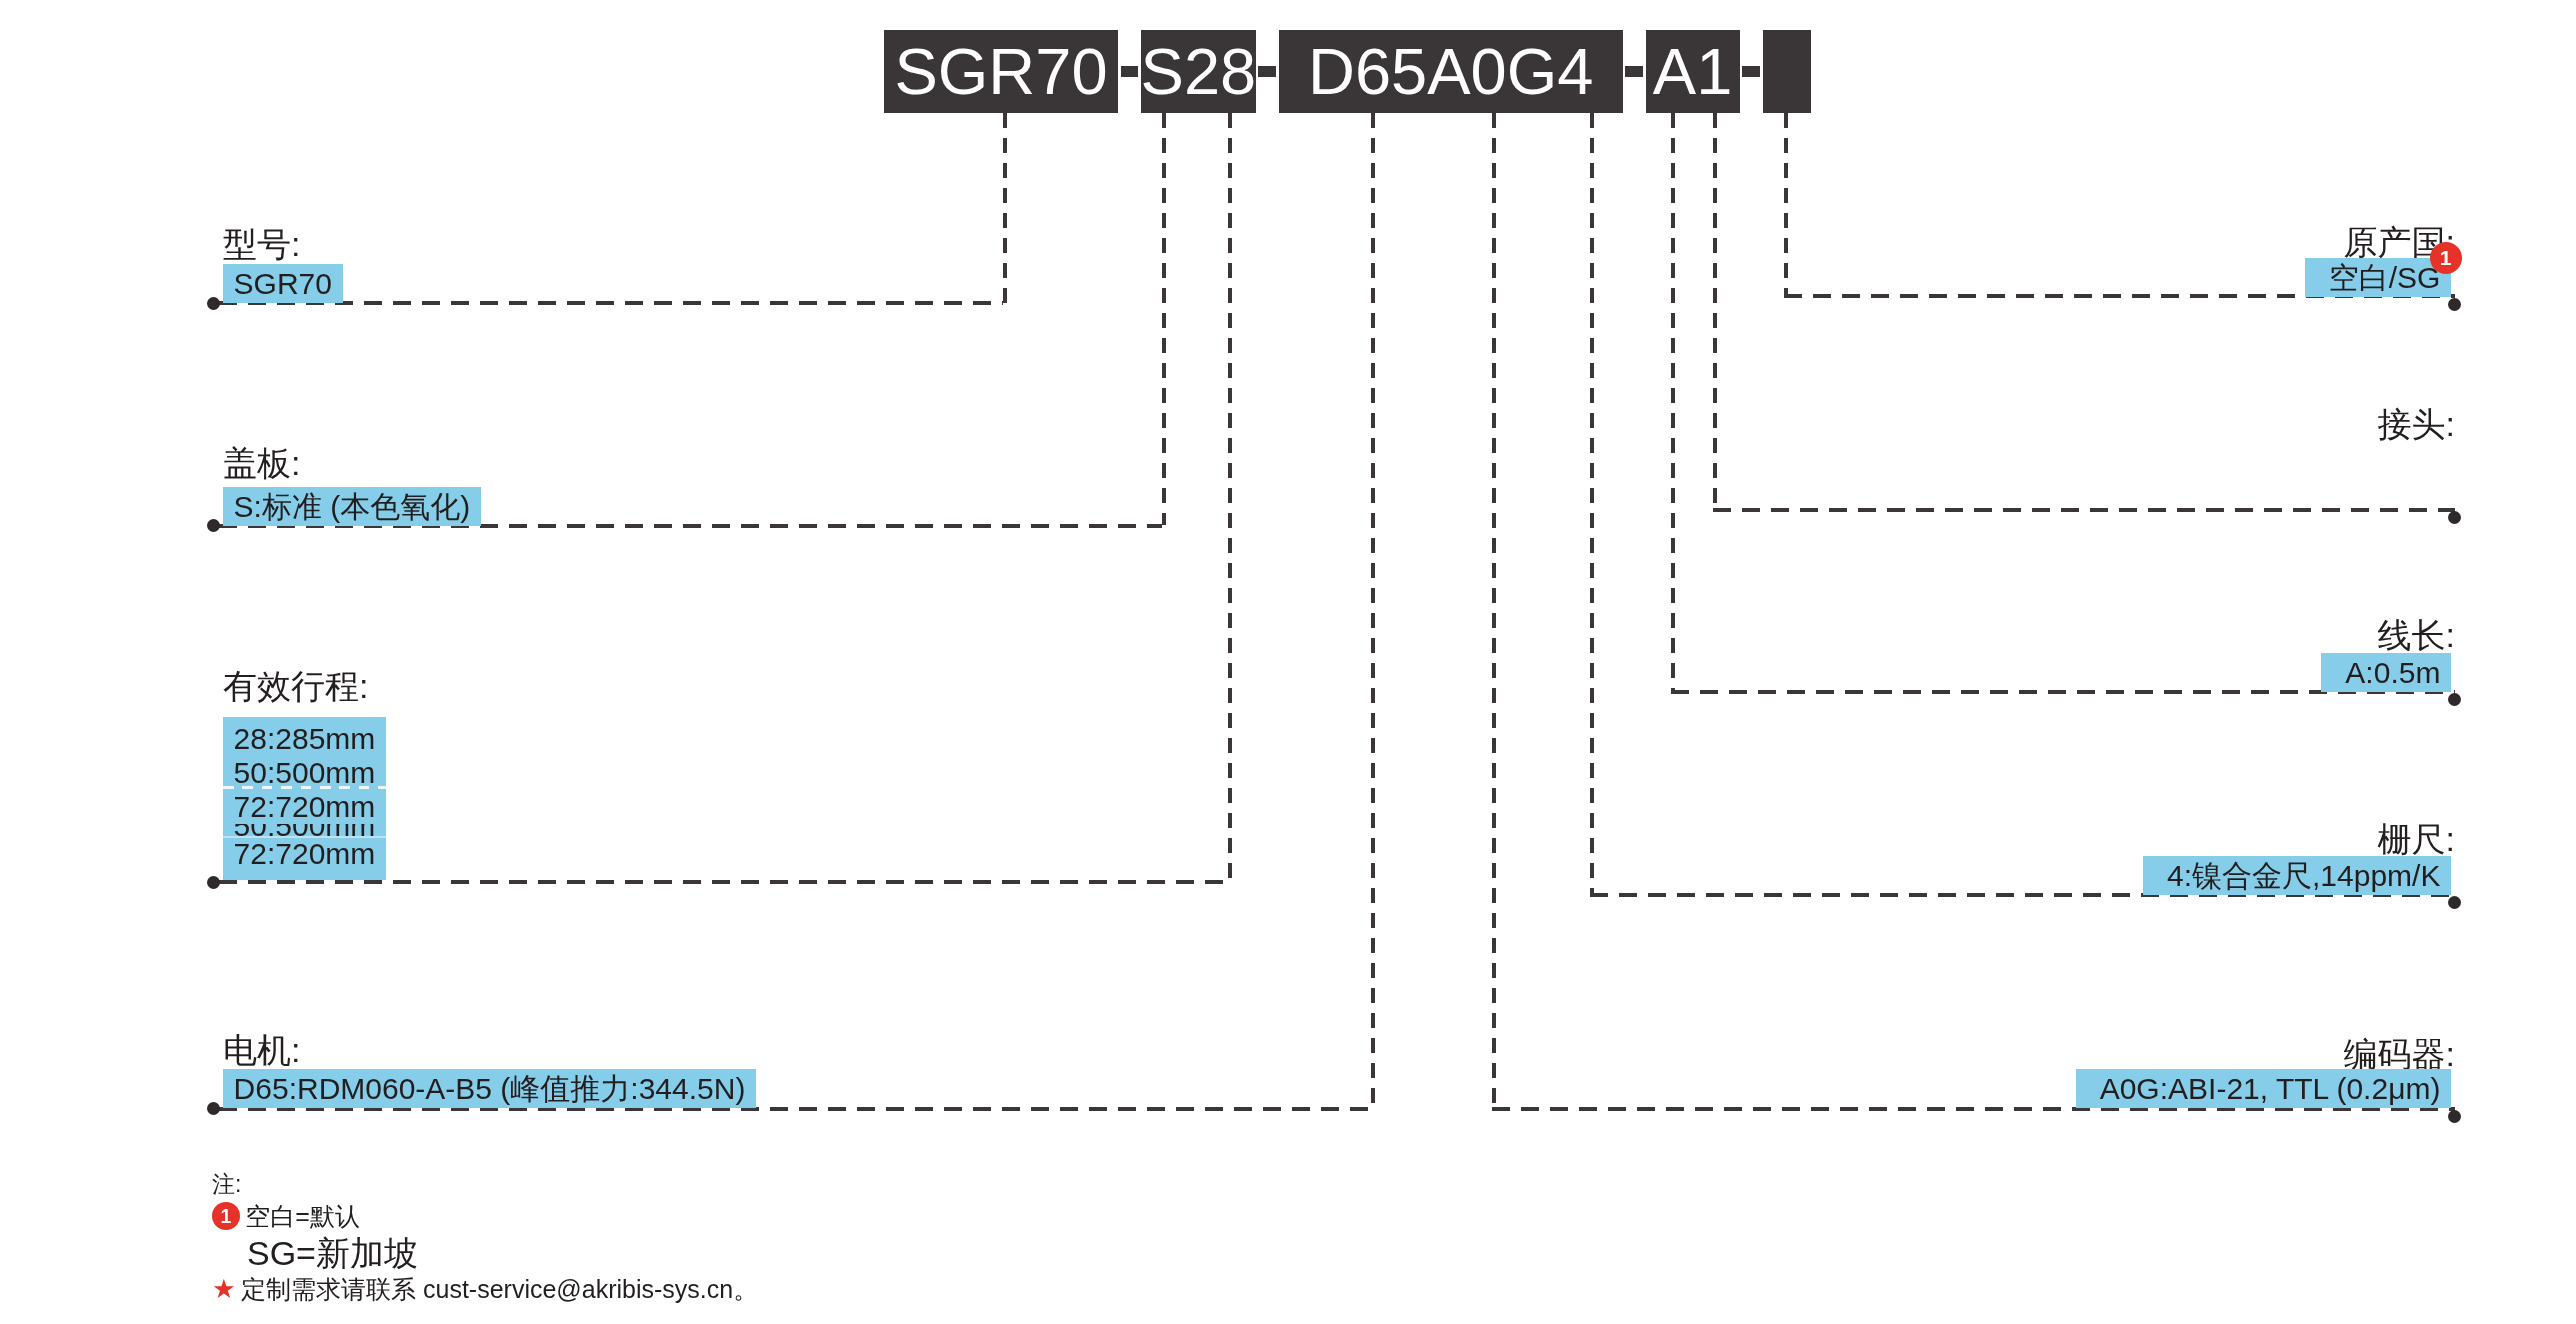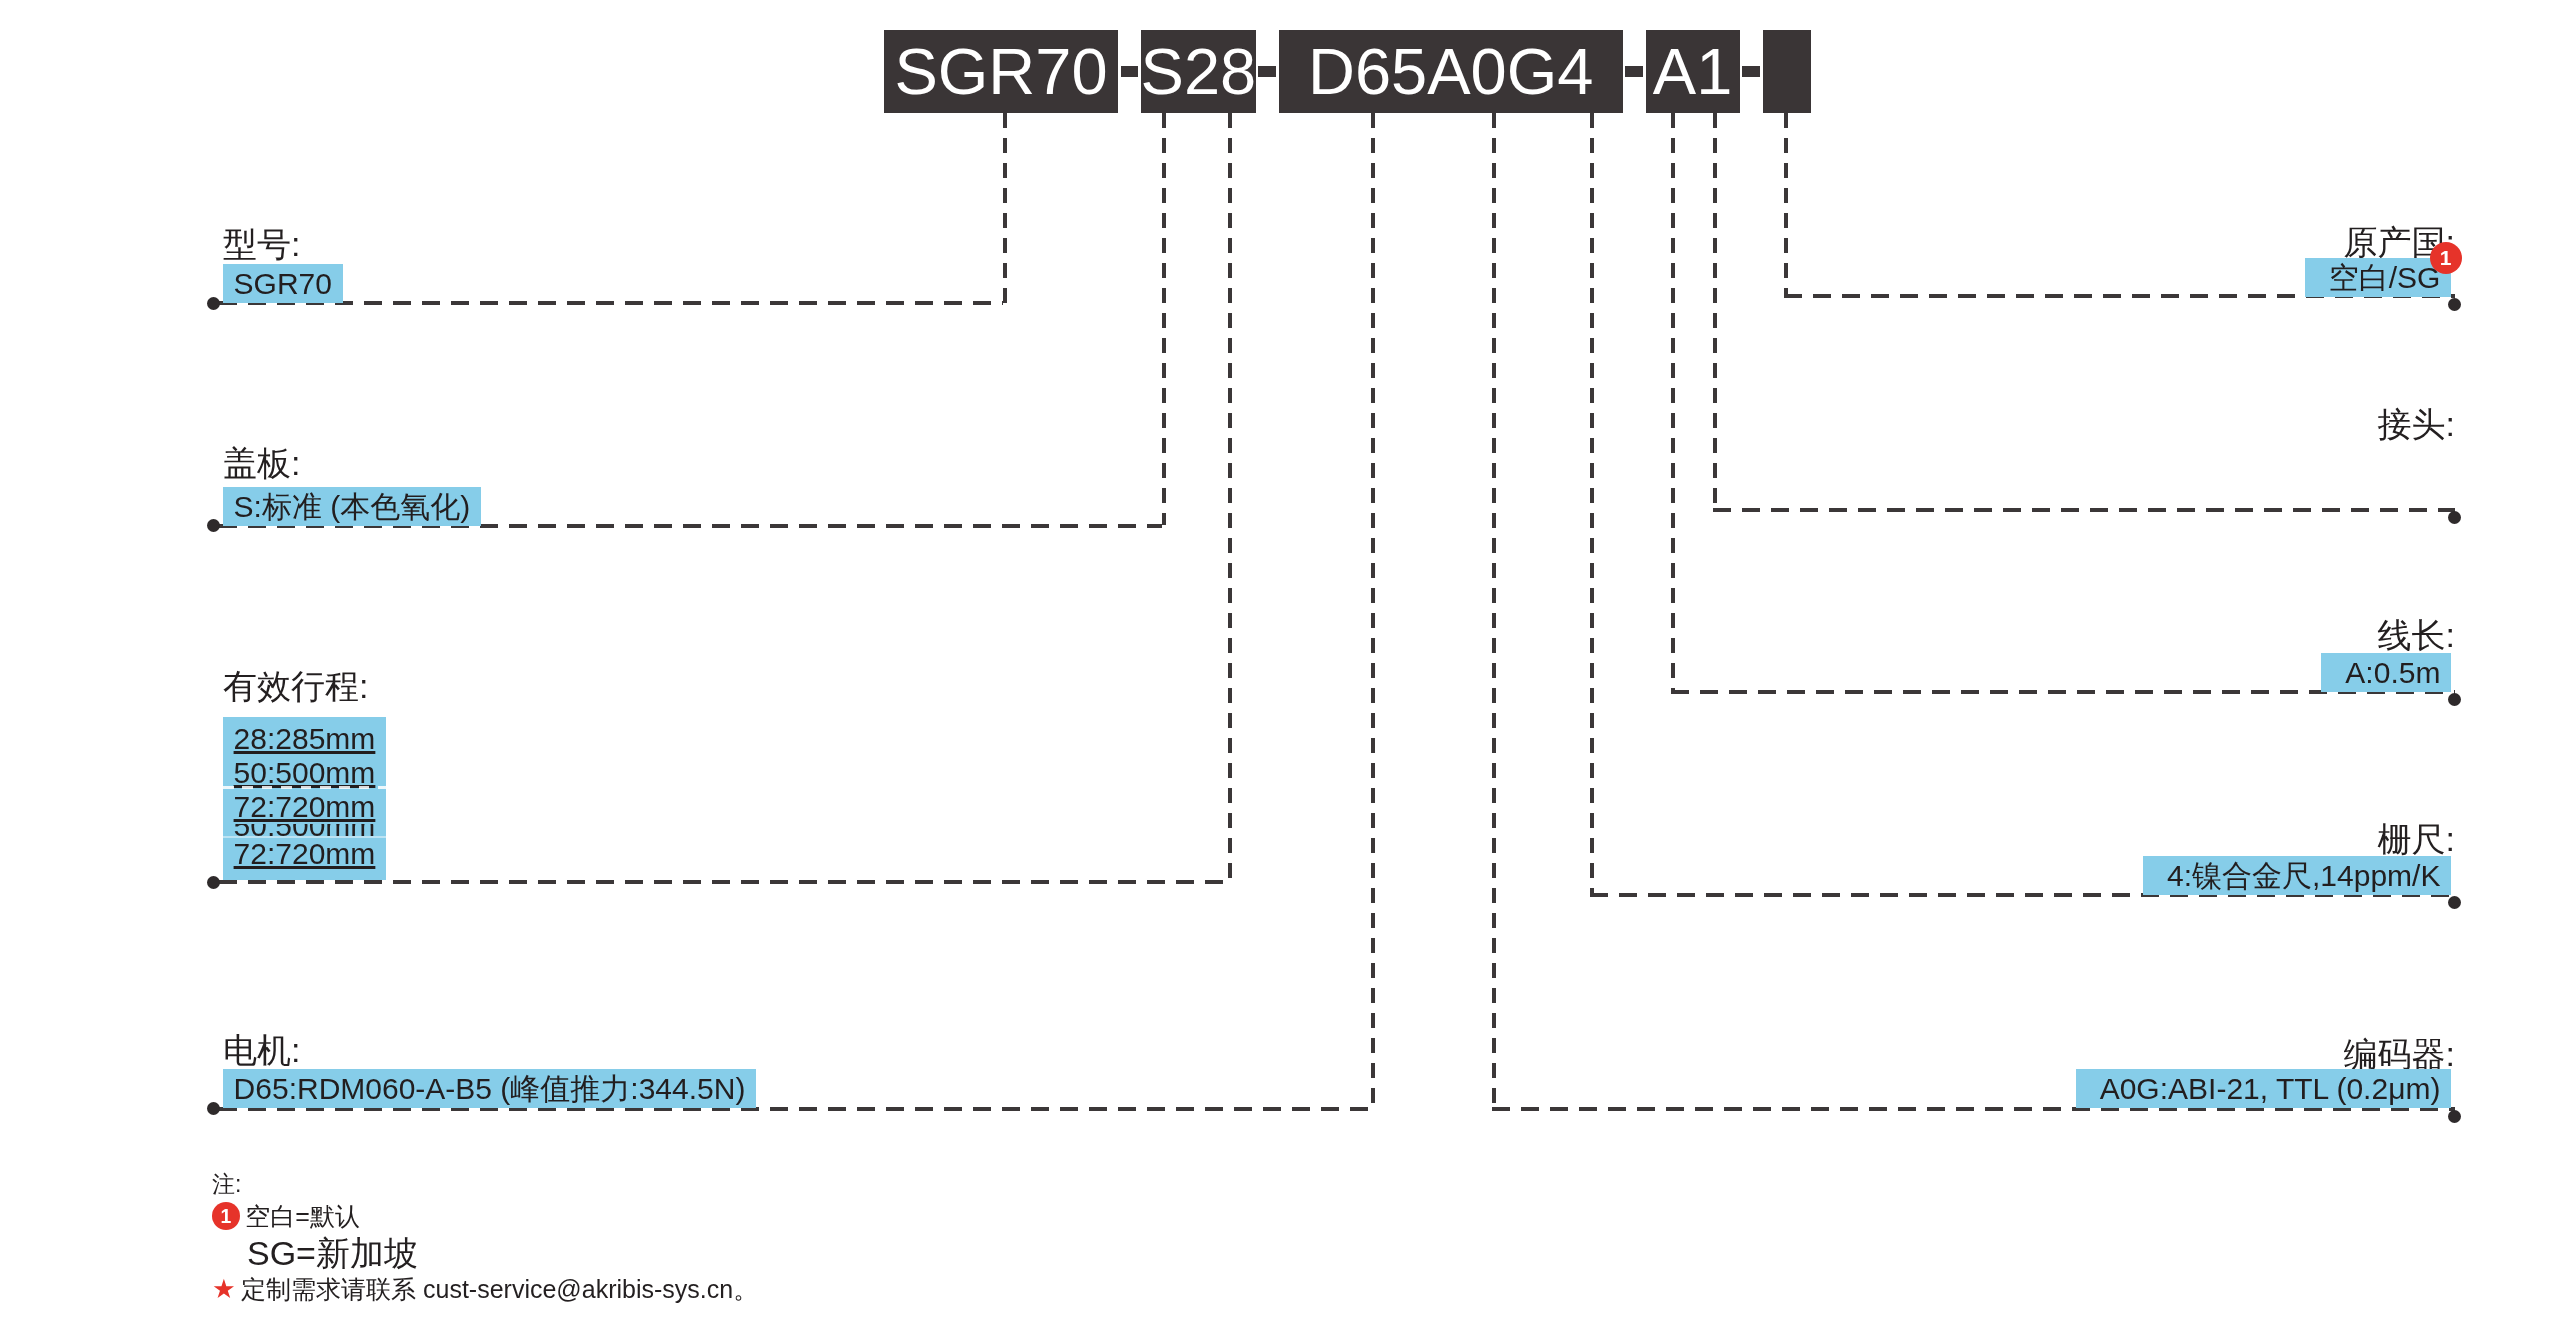--- a/index.html
+++ b/index.html
@@ -26,21 +26,21 @@
   .rlabel{text-align:right;right:121px;margin-top:8px;}
   .val{
     position:absolute;background:#86cde9;font-size:30px;line-height:34px;padding:2.6px 10.6px;
     white-space:nowrap;color:#221e1f;
   }
   .rval{right:125px;text-align:right;padding-left:24px;}
   .val-block{
     position:absolute;background:#86cde9;font-size:30px;line-height:34px;padding:5.3px 10.6px 8.8px 10.6px;
     color:#221e1f;white-space:nowrap;
   }
-  .vrow{height:34px;text-decoration:underline;}
+  .vrow{height:34px;}
   .vrow.clip{height:13.2px;overflow:hidden;}
   .vrow.clip span{display:block;margin-top:-15px;}
   .vrow.last{position:relative;}
   .vrow.last::before{content:"";position:absolute;left:-10.6px;right:-10.6px;top:-1.8px;height:2.6px;
     background:rgba(255,255,255,0.45);}
   .glitch{position:absolute;height:2.6px;
     background:repeating-linear-gradient(90deg,rgba(255,255,255,0.85) 0 10.6px,transparent 10.6px 19.4px);}
   
   .badge{
     display:inline-flex;align-items:center;justify-content:center;border-radius:50%;

